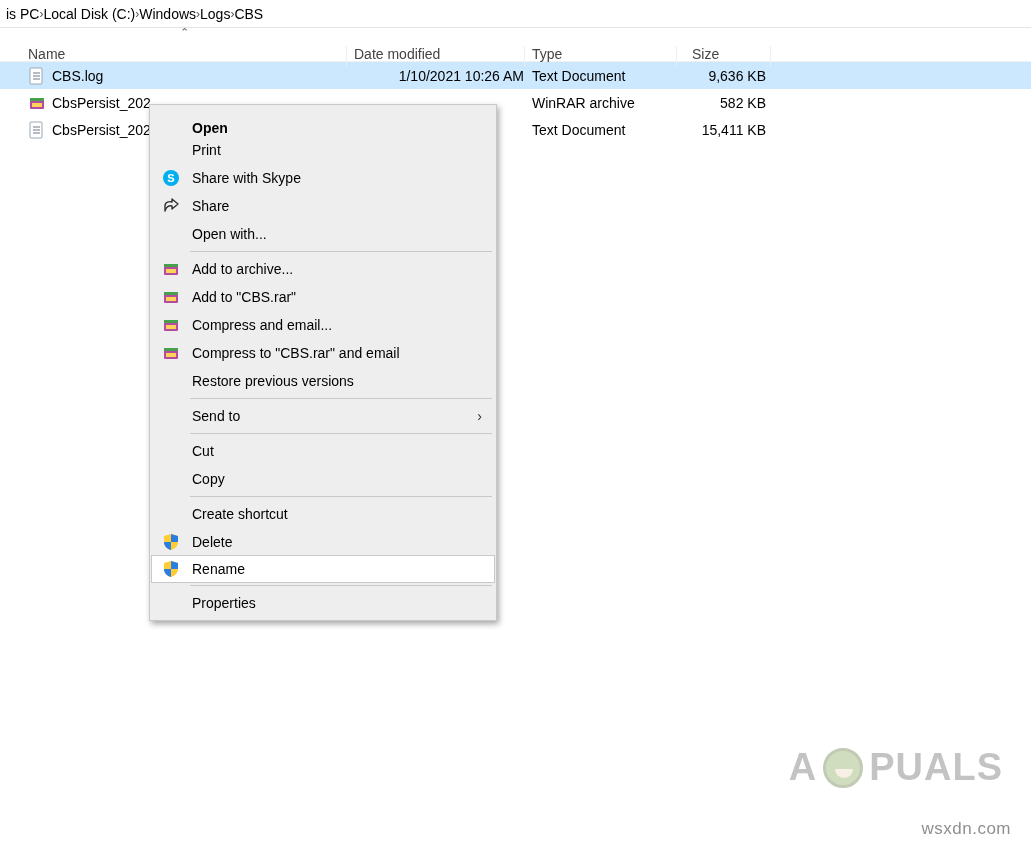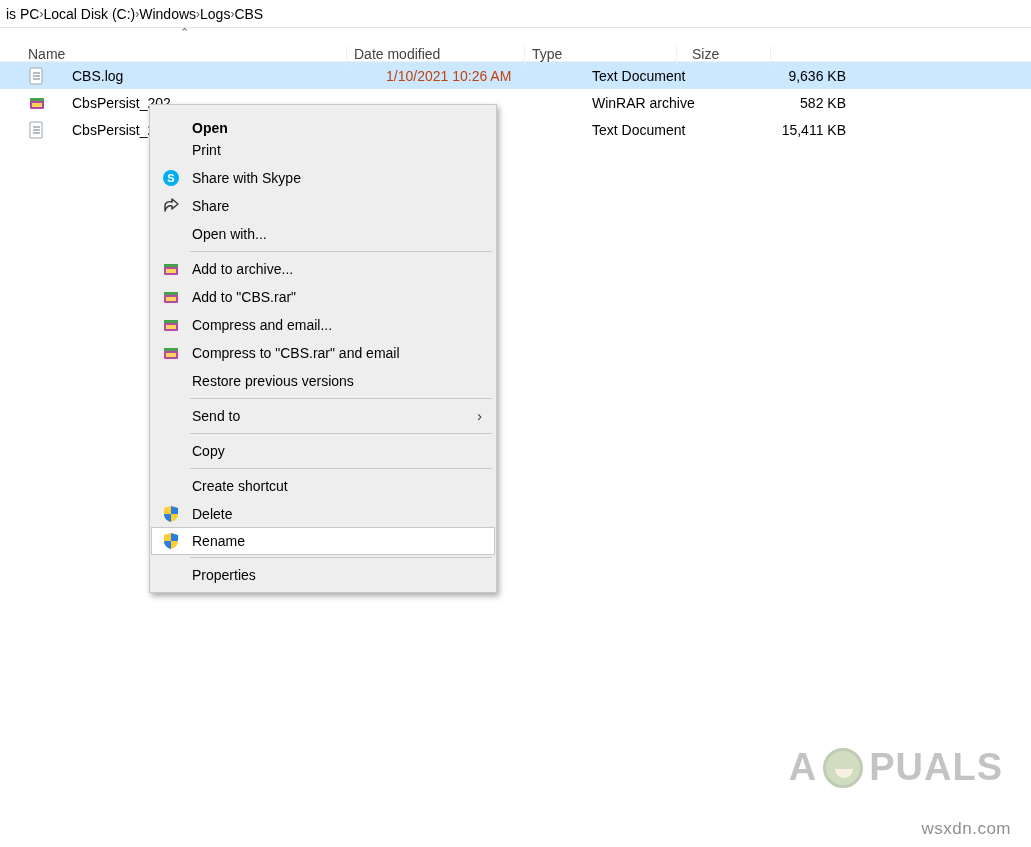--- a/index.html
+++ b/index.html
@@ -9,25 +9,25 @@
   .breadcrumb .chev { color: #555; font-size: 12px; }
   .headers { display: flex; align-items: center; height: 34px; border-bottom: 1px solid #f0f0f0; color: #444; font-size: 14px; position: relative; padding-top: 12px;}
   .col { padding-left: 32px; margin-top: 6px; }
   .col-name { width: 346px; padding-left: 28px; }
   .col-date { width: 178px; }
   .col-type { width: 152px; padding-left: 8px; }
   .col-size { width: 94px; padding-left: 16px; }
   .sort-arrow { position: absolute; left: 180px; top: -2px; font-size: 11px; color: #666; }
   .col-sep { position: absolute; top: 18px; height: 20px; border-right: 1px solid #eee; }
   .rows { }
-  .row { display: flex; align-items: center; height: 27px; font-size: 14px; padding-left: 28px; gap: 20px; }
+  .row { display: flex; align-items: center; height: 27px; font-size: 14px; padding-left: 28px; }
   .row.selected { background: #cce8ff; }
   .row .icon { width: 18px; height: 18px; margin-right: 6px; display: inline-flex; align-items: center; justify-content: center; }
   .row .name { width: 294px; white-space: nowrap; overflow: hidden; text-overflow: clip; }
-  .row .date { width: 178px; color: #c2410c; }
+  .row .date { width: 178px; color: #000000; text-align: right; }
   .row .type { width: 152px; padding-left: 8px; }
   .row .size { width: 94px; text-align: right; padding-right: 4px; }
   .txt-icon svg, .rar-icon svg { display: block; }
   .watermark { position: absolute; right: 28px; bottom: 58px; font-size: 38px; font-weight: 800; color: #555; opacity: .35; display: flex; align-items: center; gap: 6px; letter-spacing: 1px; font-family: Arial, sans-serif;}
   .wm-icon { width: 40px; height: 40px; border-radius: 50%; background: #7ca24a; border: 3px solid #4e6b2f; position: relative; }
   .wm-icon::after { content: ""; position: absolute; left: 9px; top: 18px; width: 18px; height: 9px; background: #edd7b4; border-radius: 0 0 10px 10px; }
   .footer-url { position: absolute; right: 20px; bottom: 8px; font-size: 17px; color: #444; opacity: .6; letter-spacing: .5px; }
   
   .ctx { position: absolute; left: 149px; top: 104px; width: 348px; background: #eeeeee; border: 1px solid #c8c8c8; box-shadow: 2px 3px 6px rgba(0,0,0,.35); padding: 3px 2px; }
   .ctx .item { display: flex; align-items: center; height: 28px; padding-left: 40px; position: relative; font-size: 14px; cursor: default; }
@@ -180,20 +180,23 @@
     </div>
   <div class="sep"></div>
 
   <div class="item">
     <span>Send to</span>
     <span class="sub-arrow">›</span>
   </div>
   <div class="sep"></div>
 
   <div class="item">
+      <span>Cut</span>
+    </div>
+  <div class="item">
       <span>Copy</span>
     </div>
   <div class="sep"></div>
 
   <div class="item">
       <span>Create shortcut</span>
     </div>
   <div class="item">
     <span class="ico">
         <svg width="18" height="18" viewBox="0 0 18 18">

